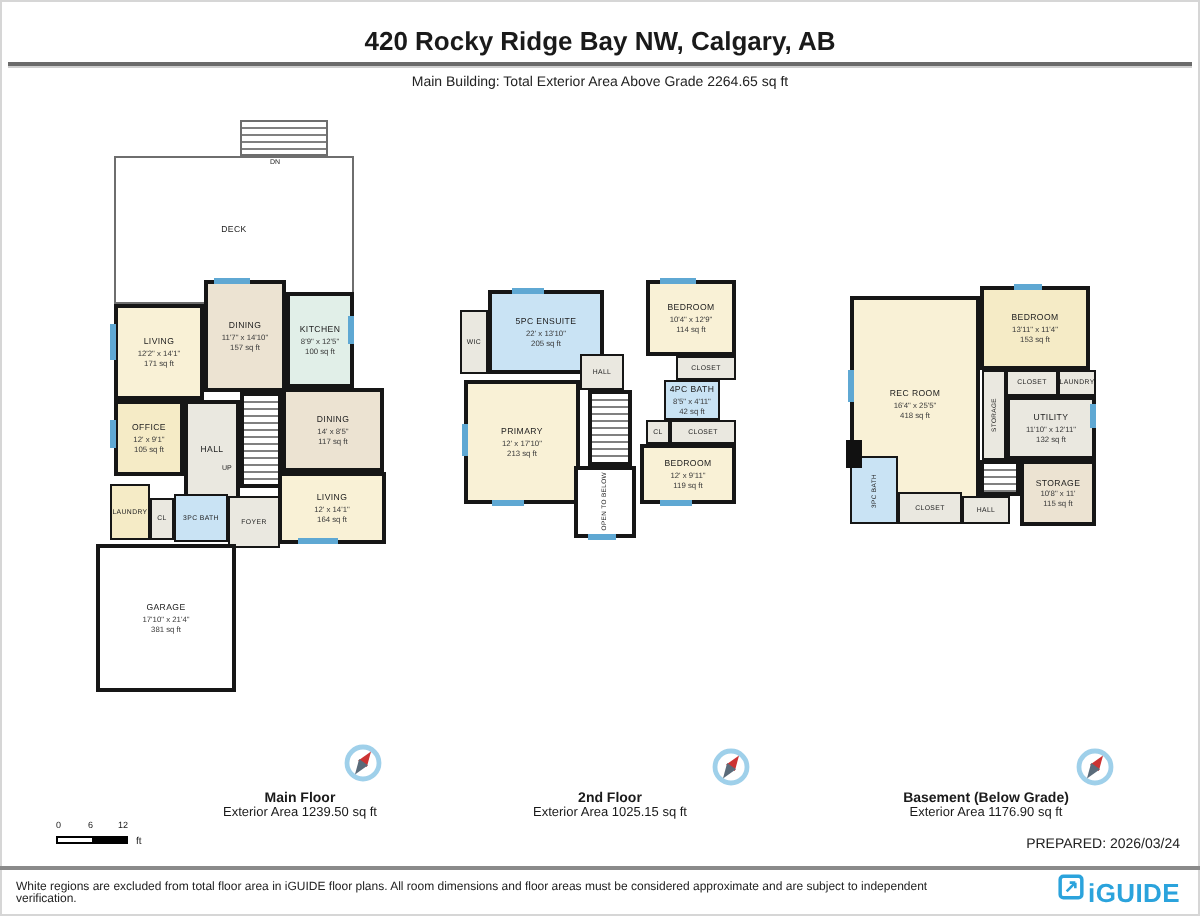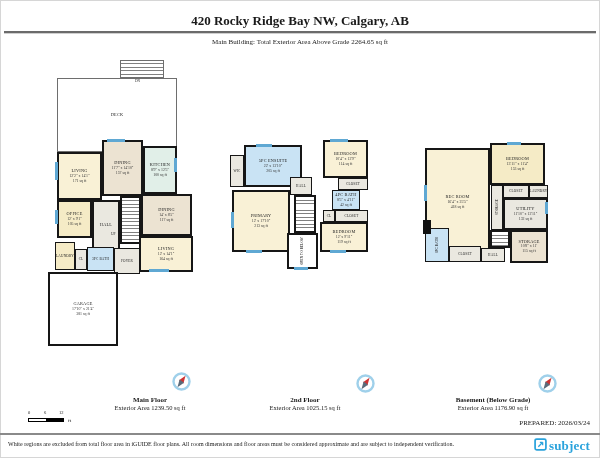--- a/index.html
+++ b/index.html
@@ -1,17 +1,17 @@
 <!DOCTYPE html>
 <html><head>
 <meta charset="utf-8">
 <style>
   html,body{margin:0;padding:0;}
   #sheet{position:relative;width:600px;height:458px;background:#fff;
-    font-family:Liberation Serif, serif;color:#1a1a1a;overflow:hidden;
+    font-family:Liberation Sans, sans-serif;color:#1a1a1a;overflow:hidden;
     box-shadow:inset 0 0 0 1px #d6d6d6;}
   .abs{position:absolute;}
   
   #title{top:13px;left:0;right:0;text-align:center;font-size:13px;font-weight:bold;}
   #title-rule{top:31px;left:4px;right:4px;height:2px;background:#6b6b6b;border-bottom:1px solid #cfcfcf;}
   #subtitle{top:38px;left:0;right:0;text-align:center;font-size:7px;color:#222;}
   
   .plan{position:absolute;}
   .room{position:absolute;box-sizing:border-box;border:2px solid #161616;
     display:flex;flex-direction:column;align-items:center;justify-content:center;
@@ -278,16 +278,16 @@
   <div class="abs" id="prepared">PREPARED: 2026/03/24</div>
   <div class="abs" id="footer-rule"></div>
   <div class="abs" id="disclaimer">White regions are excluded from total floor area in iGUIDE floor plans. All room dimensions and floor areas must be considered approximate and are subject to independent verification.</div>
   <div class="abs" id="logo">
     <span>
       <svg width="13" height="13" viewBox="0 0 12 12">
           <rect x="1" y="1" width="10" height="10" rx="1.5" fill="none" stroke="#2ba3dc" stroke-width="1.6"></rect>
           <path d="M4 8 L8 4 M8 4 H5.4 M8 4 V6.6" stroke="#2ba3dc" stroke-width="1.2" fill="none"></path>
         </svg>
     </span>
-    <span id="logo-text">subject</span>
+    <span id="logo-text">iGUIDE</span>
   </div>
 
 </div>
 
 </body></html>

